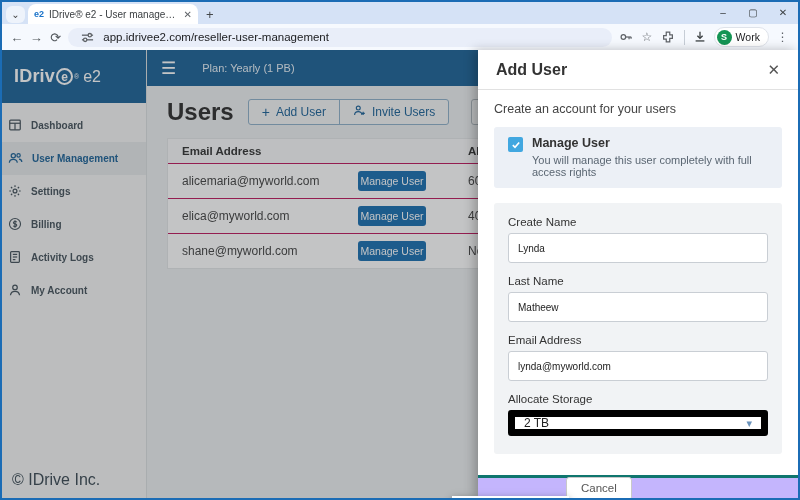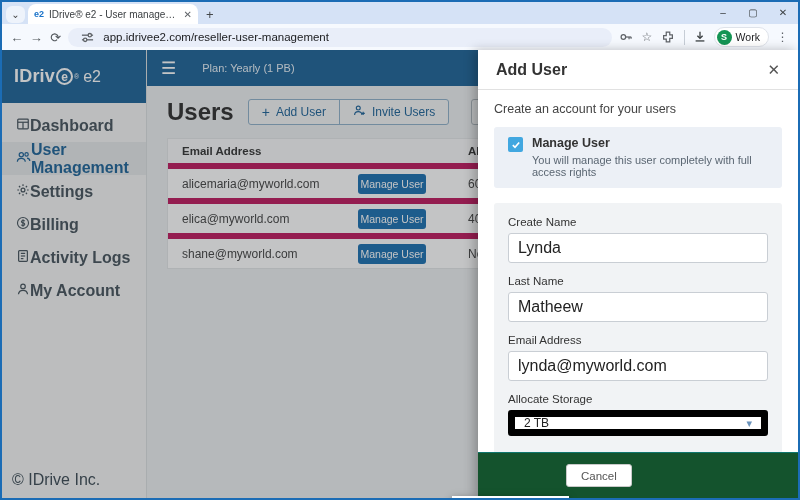--- a/index.html
+++ b/index.html
@@ -33,64 +33,64 @@
   
   .app { position:absolute; left:0; top:48px; width:796px; height:448px; background:#eef0f1; }
 
   .sidebar { position:absolute; left:0; top:0; width:145px; height:448px; background:#f5f6f6; border-right:1px solid #dcdfe1; }
   .logo-band { height:53px; background:#1d6398; display:flex; align-items:center; padding:0 12px; color:#fff; }
   .logo-prefix { font-size:18px; font-weight:bold; letter-spacing:.2px; }
   .logo-e { display:inline-flex; align-items:center; justify-content:center; width:17px; height:17px; border:2px solid #fff; border-radius:50%; font-size:12px; font-weight:bold; margin:0 1px; }
   .logo-reg { font-size:7px; vertical-align:top; }
   .logo-suffix { font-size:16px; font-weight:300; margin-left:4px; }
   .nav { margin-top:6px; }
-  .nav-item { display:flex; align-items:center; gap:0; height:33px; padding:0 14px; color:#46535c; font-size:16px; font-weight:bold; cursor:pointer; }
+  .nav-item { display:flex; align-items:center; gap:9px; height:33px; padding:0 6px; color:#46535c; font-size:10px; font-weight:bold; cursor:pointer; }
   .nav-item svg { flex:0 0 auto; }
   .nav-item.active { background:#e7e9ea; color:#1d6398; }
   .sidebar-footer { position:absolute; left:10px; bottom:9px; font-size:16px; color:#3c4a54; }
 
   .topbar { position:absolute; left:145px; top:0; right:0; height:36px; background:#1d6398; display:flex; align-items:center; padding:0 14px; gap:26px; }
   .hamburger { color:#fff; font-size:17px; cursor:pointer; }
   .plan { color:#e8f1f8; font-size:11px; }
 
   .main { position:absolute; left:145px; top:36px; right:0; bottom:0; padding:12px 0 0 20px; overflow:hidden; }
   .main-header { display:flex; align-items:center; gap:14px; }
   .page-title { font-size:24px; font-weight:bold; color:#2e2e2e; }
   .btn-group { display:flex; border:1px solid #8fb0c9; border-radius:3px; height:26px; background:rgba(255,255,255,.35); }
   .btn-group .gbtn { display:flex; align-items:center; gap:6px; padding:0 13px; font-size:12px; color:#1d6398; cursor:pointer; }
   .btn-group .gbtn + .gbtn { border-left:1px solid #8fb0c9; }
   .btn-outline { display:flex; align-items:center; gap:6px; border:1px solid #aeb7bd; border-radius:3px; height:26px; padding:0 12px; font-size:12px; color:#4a565e; background:rgba(255,255,255,.35); cursor:pointer; white-space:nowrap; margin-left:8px; }
   .plus-glyph { font-size:14px; }
 
   .table { margin-top:12px; width:520px; background:#fff; border:1px solid #e4e6e8; }
-  .trow { display:grid; grid-template-columns:176px 110px 1fr; align-items:center; height:35px; padding:0 0 0 14px; border-top:6px solid #be185d; font-size:12px; color:#444; }
+  .trow { display:grid; grid-template-columns:176px 110px 1fr; align-items:center; height:35px; padding:0 0 0 14px; border-top:1px solid #be185d; font-size:12px; color:#444; }
   .thead { height:24px; background:#f8f9fa; border-top:none; font-size:11.5px; font-weight:bold; color:#333; }
   .mu-btn { width:68px; height:20px; background:#1a6fb0; color:#fff; font-size:10.5px; border:none; border-radius:3px; cursor:pointer; font-family:inherit; }
 
   .dim { position:absolute; left:0; top:0; width:476px; height:448px; background:rgba(40,44,48,.28); z-index:5; }
 
   
   .panel { position:absolute; left:476px; top:0; width:320px; height:448px; background:#fff; z-index:6; box-shadow:-4px 0 10px rgba(0,0,0,.25); }
   .panel-header { height:40px; display:flex; align-items:center; justify-content:space-between; padding:0 18px; border-bottom:1px solid #e1e1e1; }
   .panel-title { font-size:16px; font-weight:bold; color:#333; }
   .panel-close { font-size:15px; color:#555; cursor:pointer; }
   .panel-body { padding:12px 16px 0 16px; }
   .panel-sub { font-size:12.5px; color:#444; margin-bottom:11px; }
   .chk-card { background:#ecf0f6; border-radius:3px; padding:9px 12px 10px 14px; }
   .chk-row { display:flex; align-items:flex-start; gap:9px; }
   .checkbox { width:15px; height:15px; background:#41a7e0; border-radius:2px; display:flex; align-items:center; justify-content:center; margin-top:1px; cursor:pointer; flex:0 0 auto; }
   .chk-label { font-size:12.5px; font-weight:bold; color:#333; cursor:pointer; }
   .chk-desc { font-size:11px; color:#5a6672; margin-top:4px; }
   .form-card { background:#f1f3f5; border-radius:3px; padding:13px 14px 6px 14px; margin-top:15px; }
   .fgroup { margin-bottom:12px; }
   .flabel { display:block; font-size:11.5px; color:#333; margin-bottom:5px; }
-  .finput { width:100%; height:26px; border:1px solid #c9ced4; border-radius:3px; padding:14px 9px; font-size:16px; color:#222; font-family:inherit; background:#fff; }
+  .finput { width:100%; height:26px; border:1px solid #c9ced4; border-radius:3px; padding:14px 9px; font-size:10px; color:#222; font-family:inherit; background:#fff; }
   .fselect { width:100%; height:26px; border:7px solid #000000; border-radius:3px; background:#fff; display:flex; align-items:center; justify-content:space-between; padding:0 9px; font-size:12px; color:#222; cursor:pointer; }
   .caret { color:#6b93bb; font-size:11px; }
-  .panel-footer { position:absolute; left:0; bottom:0; width:100%; height:46px; border-top:1px solid #0f766e; background:#14532d; display:flex; align-items:center; }
+  .panel-footer { position:absolute; left:0; bottom:0; width:100%; height:23px; border-top:3px solid #0f766e; background:#c4b5fd; display:flex; align-items:center; }
   .cancel-btn { margin-left:88px; height:23px; padding:0 14px; background:#fff; border:1px solid #c9c9c9; border-radius:3px; font-size:11.5px; color:#555; cursor:pointer; font-family:inherit; }
 
   
   .magnifier { position:absolute; left:450px; top:446px; width:117px; height:50px; background:#fff; z-index:10; box-shadow:0 2px 8px rgba(0,0,0,.35); display:flex; align-items:center; justify-content:center; }
 </style>
 </head>
 <body>
 
 <div class="win">
 <div class="inner">

